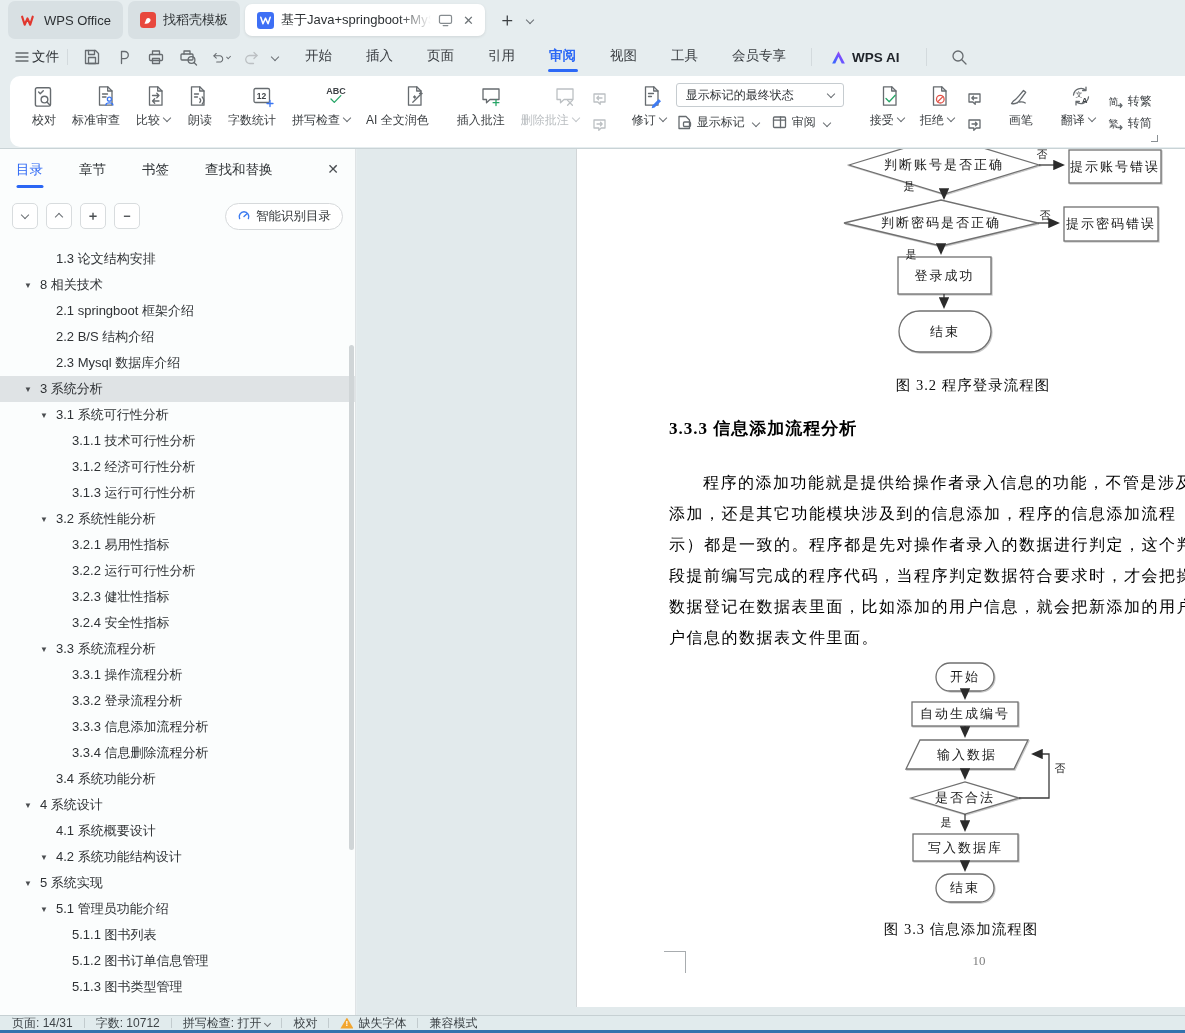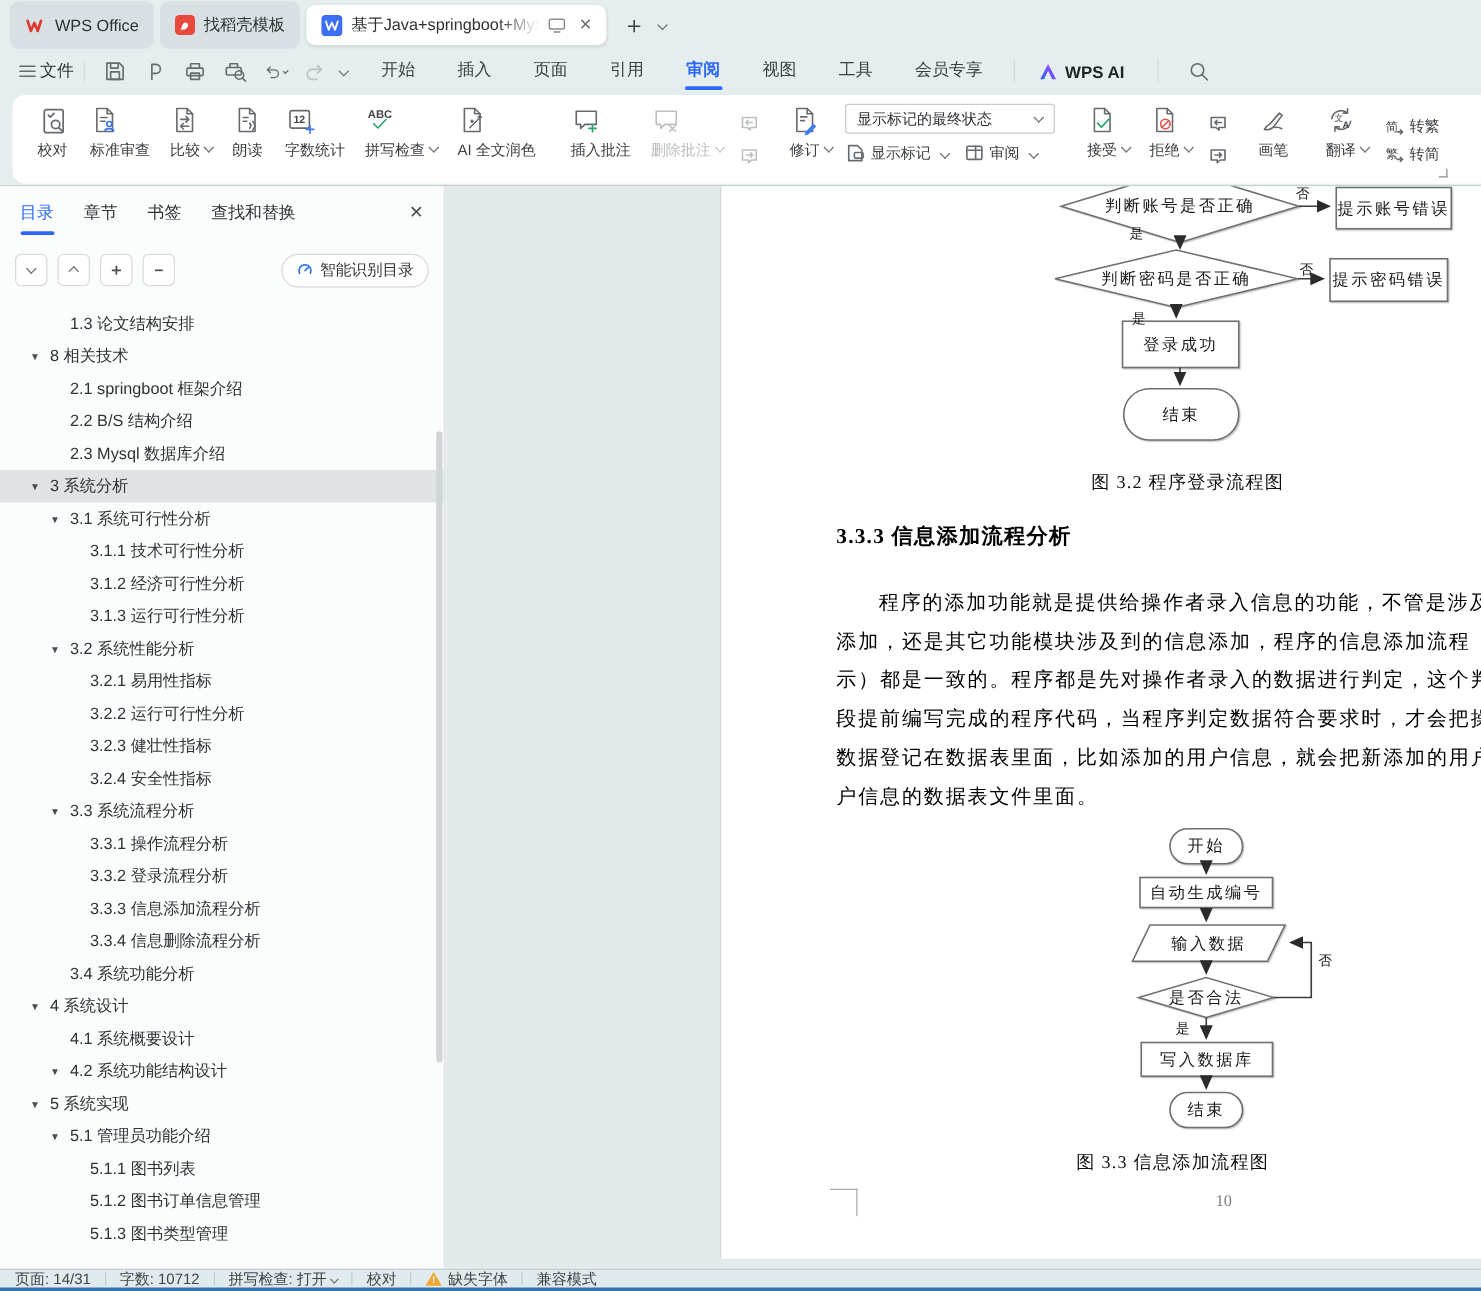--- a/index.html
+++ b/index.html
@@ -33,38 +33,38 @@
 .qicon { width:20px; height:20px; margin:0 6px; display:flex; align-items:center; justify-content:center; }
 .qicon svg { width:20px; height:20px; }
 .menu-item { padding:0 17px; color:#3a3e42; height:34px; line-height:32px; position:relative; }
 .menu-item.active { color:#2c68f6; font-weight:bold; }
 .menu-item.active::after { content:""; position:absolute; left:50%; transform:translateX(-50%); bottom:2px; width:30px; height:3px; border-radius:2px; background:#2c68f6; }
 .wps-ai { display:flex; align-items:center; gap:5px; font-weight:bold; color:#1f2329; padding:0 10px; }
 
 
 #ribbon { position:absolute; left:10px; top:76px; width:1175px; height:71px; background:#fff; border-radius:10px 0 0 10px; display:flex; align-items:stretch; padding:5px 0 4px 12px; }
 #ribbon .vdiv { height:50px; background:#e7eaec; margin:0 6px; }
-.rbtn { display:flex; flex-direction:column; align-items:flex-start; justify-content:flex-start; gap:4px; padding:3px 8px 0; border-radius:4px; }
+.rbtn { display:flex; flex-direction:column; align-items:flex-end; justify-content:flex-start; gap:4px; padding:3px 8px 0; border-radius:4px; }
 .rbtn .lab { font-size:12px; color:#393d40; white-space:nowrap; line-height:13px; }
 .rbtn.disabled .lab { color:#b9bdc0; }
 .rbtn.disabled .chev { border-color:#c3c7ca; }
 .navcol { display:flex; flex-direction:column; justify-content:center; gap:9px; padding:0 4px; }
 .g3col { display:flex; flex-direction:column; padding:2px 6px 0 2px; }
 .dropdown { width:168px; height:24px; border:1px solid #c6ccd0; border-radius:3px; display:flex; align-items:center; padding:0 9px; font-size:12px; color:#2f3337; justify-content:space-between; background:#fff; }
 .smallrow { display:flex; gap:12px; margin-top:7px; align-items:center; }
 .sbtn { display:flex; align-items:center; gap:4px; font-size:12px; color:#393d40; white-space:nowrap; }
 .convcol { display:flex; flex-direction:column; gap:5px; justify-content:center; padding:0 4px; position:relative; }
 .expand-corner { position:absolute; right:-2px; bottom:1px; width:7px; height:7px; border-right:1.4px solid #8a9094; border-bottom:1.4px solid #8a9094; }
 
 
 #splitline { position:absolute; left:0; top:148px; width:1185px; height:1px; background:#c9d3d6; }
 
 
 #sidebar { position:absolute; left:0; top:149px; width:356px; height:866px; background:#fbfdfd; border-right:1px solid #dfe3e5; overflow:hidden; }
-.sb-tabs { height:44px; display:flex; align-items:center; gap:24px; padding:0 16px; font-size:13.5px; position:relative; }
+.sb-tabs { height:44px; display:flex; align-items:center; gap:36px; padding:0 16px; font-size:13.5px; position:relative; }
 .sb-tab { color:#2f3336; position:relative; height:44px; line-height:42px; }
 .sb-tab.active { color:#2b66f4; }
 .sb-tab.active::after { content:""; position:absolute; left:50%; transform:translateX(-50%); bottom:5px; width:27px; height:3px; border-radius:2px; background:#2b66f4; }
 .sb-close { position:absolute; right:16px; top:12px; font-size:14px; color:#4a4e52; }
 .sb-tools { height:40px; display:flex; align-items:center; padding:6px 12px 0; gap:8px; }
 .sqbtn { width:26px; height:26px; background:#fff; border:1px solid #d8dcde; border-radius:5px; display:flex; align-items:center; justify-content:center; font-size:13px; color:#4a4e52; font-weight:bold; }
 .sqbtn .chev { margin:0; }
 .smart-pill { margin-left:auto; height:27px; border:1px solid #d6d9db; border-radius:14px; background:#fff; display:flex; align-items:center; gap:5px; padding:0 11px; font-size:12.5px; color:#33373a; }
 .toc { padding-top:13px; }
 .toc-item { height:26px; display:flex; align-items:center; font-size:13px; color:#2f3235; white-space:nowrap; }
@@ -78,21 +78,21 @@
 
 
 #docarea { position:absolute; left:357px; top:149px; width:828px; height:866px; background:#e2eaec; overflow:hidden; }
 .page { position:absolute; left:219px; top:0; width:609px; height:858px; background:#fff; border-left:1px solid #d2d6d8; overflow:visible; }
 .flow-svg { position:absolute; left:0; top:-22px; }
 .shape { fill:#fff; stroke:#707070; stroke-width:1.3; }
 .shadow { filter:drop-shadow(1.5px 1.5px 0px #c9c9c9); }
 .aline { fill:none; stroke:#3c3c3c; stroke-width:1.3; }
 .lbl { position:absolute; display:flex; align-items:center; justify-content:center; font-family:"Liberation Serif","DejaVu Serif",serif; font-size:13px; color:#1a1a1a; letter-spacing:2px; text-align:center; }
 .lbl.small { font-size:11px; letter-spacing:0; }
-.caption { position:absolute; font-family:"Liberation Serif","DejaVu Serif",serif; font-size:14.5px; color:#111; text-align:left; letter-spacing:1px; }
+.caption { position:absolute; font-family:"Liberation Serif","DejaVu Serif",serif; font-size:14.5px; color:#111; text-align:center; letter-spacing:1px; }
 .doc-heading { position:absolute; left:92px; top:268px; font-family:"Liberation Serif","DejaVu Serif",serif; font-size:17px; font-weight:bold; letter-spacing:1px; color:#000; white-space:nowrap; }
 .para { position:absolute; left:92px; top:318px; font-family:"Liberation Serif","DejaVu Serif",serif; font-size:16px; color:#000; letter-spacing:1.5px; }
 .para-line { display:block; height:31px; line-height:31px; white-space:pre; }
 .para-line:first-child { padding-left:34px; }
 .corner-mark { position:absolute; left:87px; top:802px; width:22px; height:22px; border-top:1px solid #a8acaf; border-right:1px solid #a8acaf; }
 .page-num { position:absolute; left:352px; top:804px; width:100px; text-align:center; font-family:"Liberation Serif","DejaVu Serif",serif; font-size:13px; color:#808080; }
 
 
 #statusbar { position:absolute; left:0; top:1015px; width:1185px; height:15px; background:#e1ebed; border-top:1px solid #c6d0d3; display:flex; align-items:center; font-size:12px; color:#3e4448; padding-left:12px; }
 #statusbar .sep { width:1px; height:10px; background:#c2cbce; margin:0 11px; }

